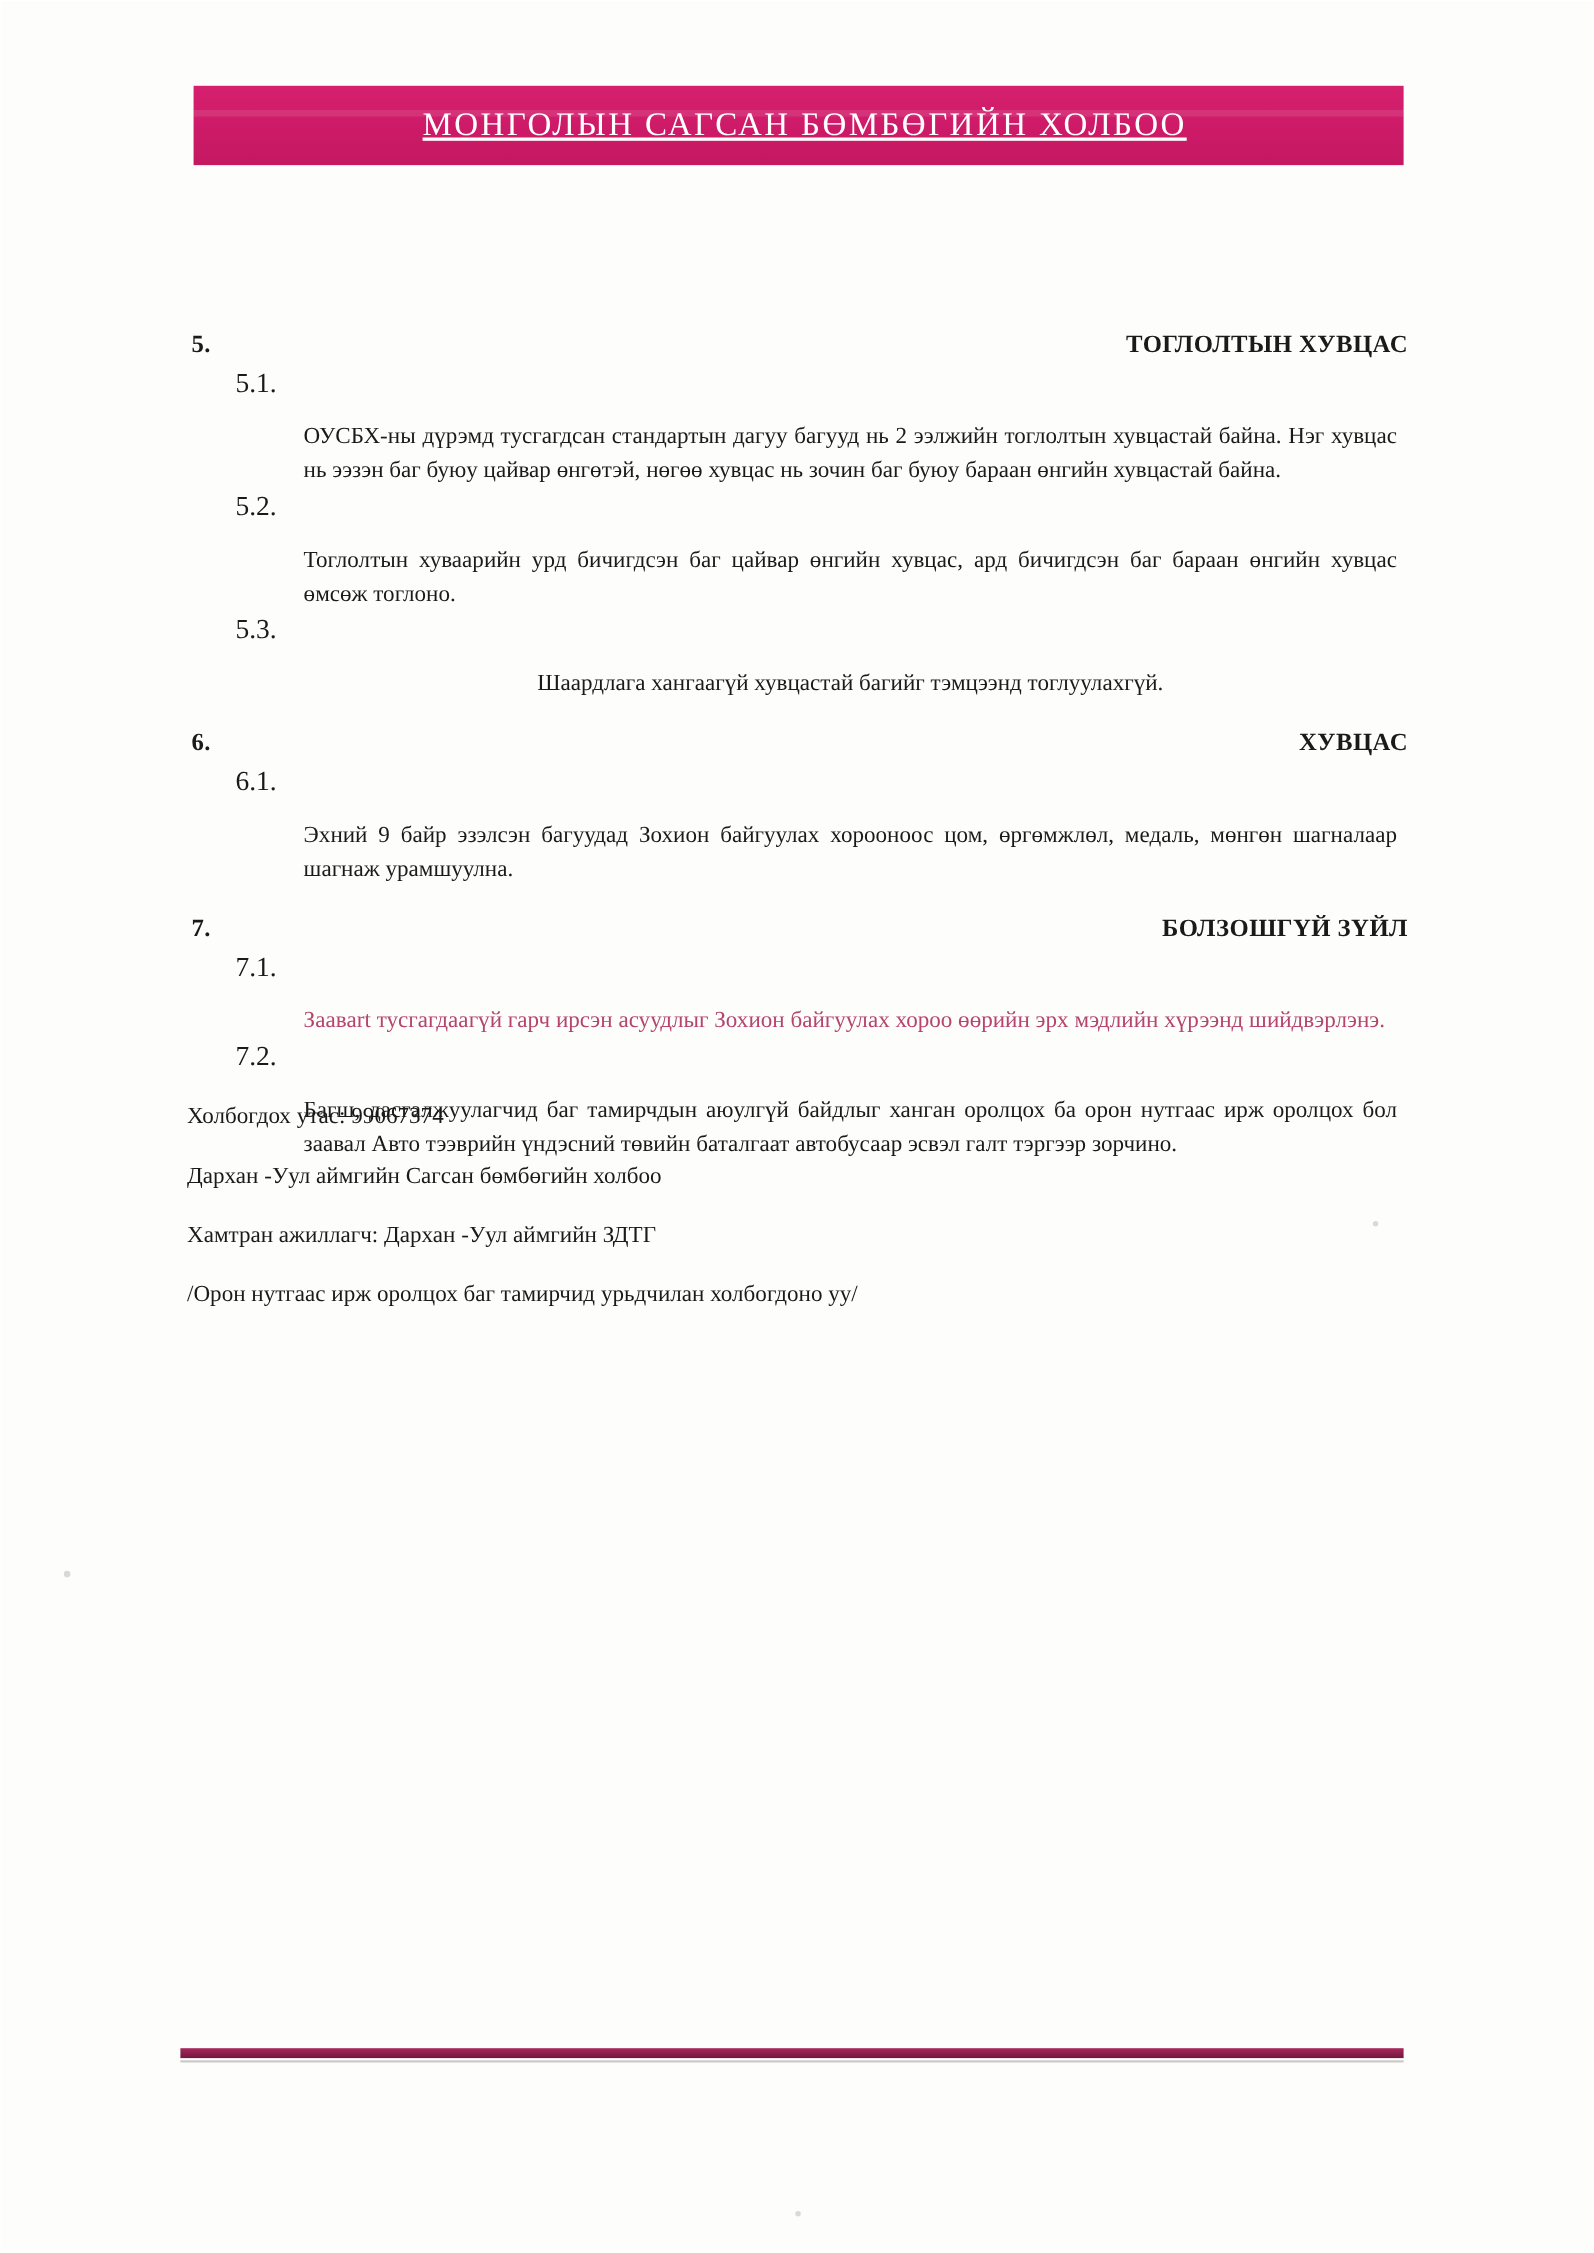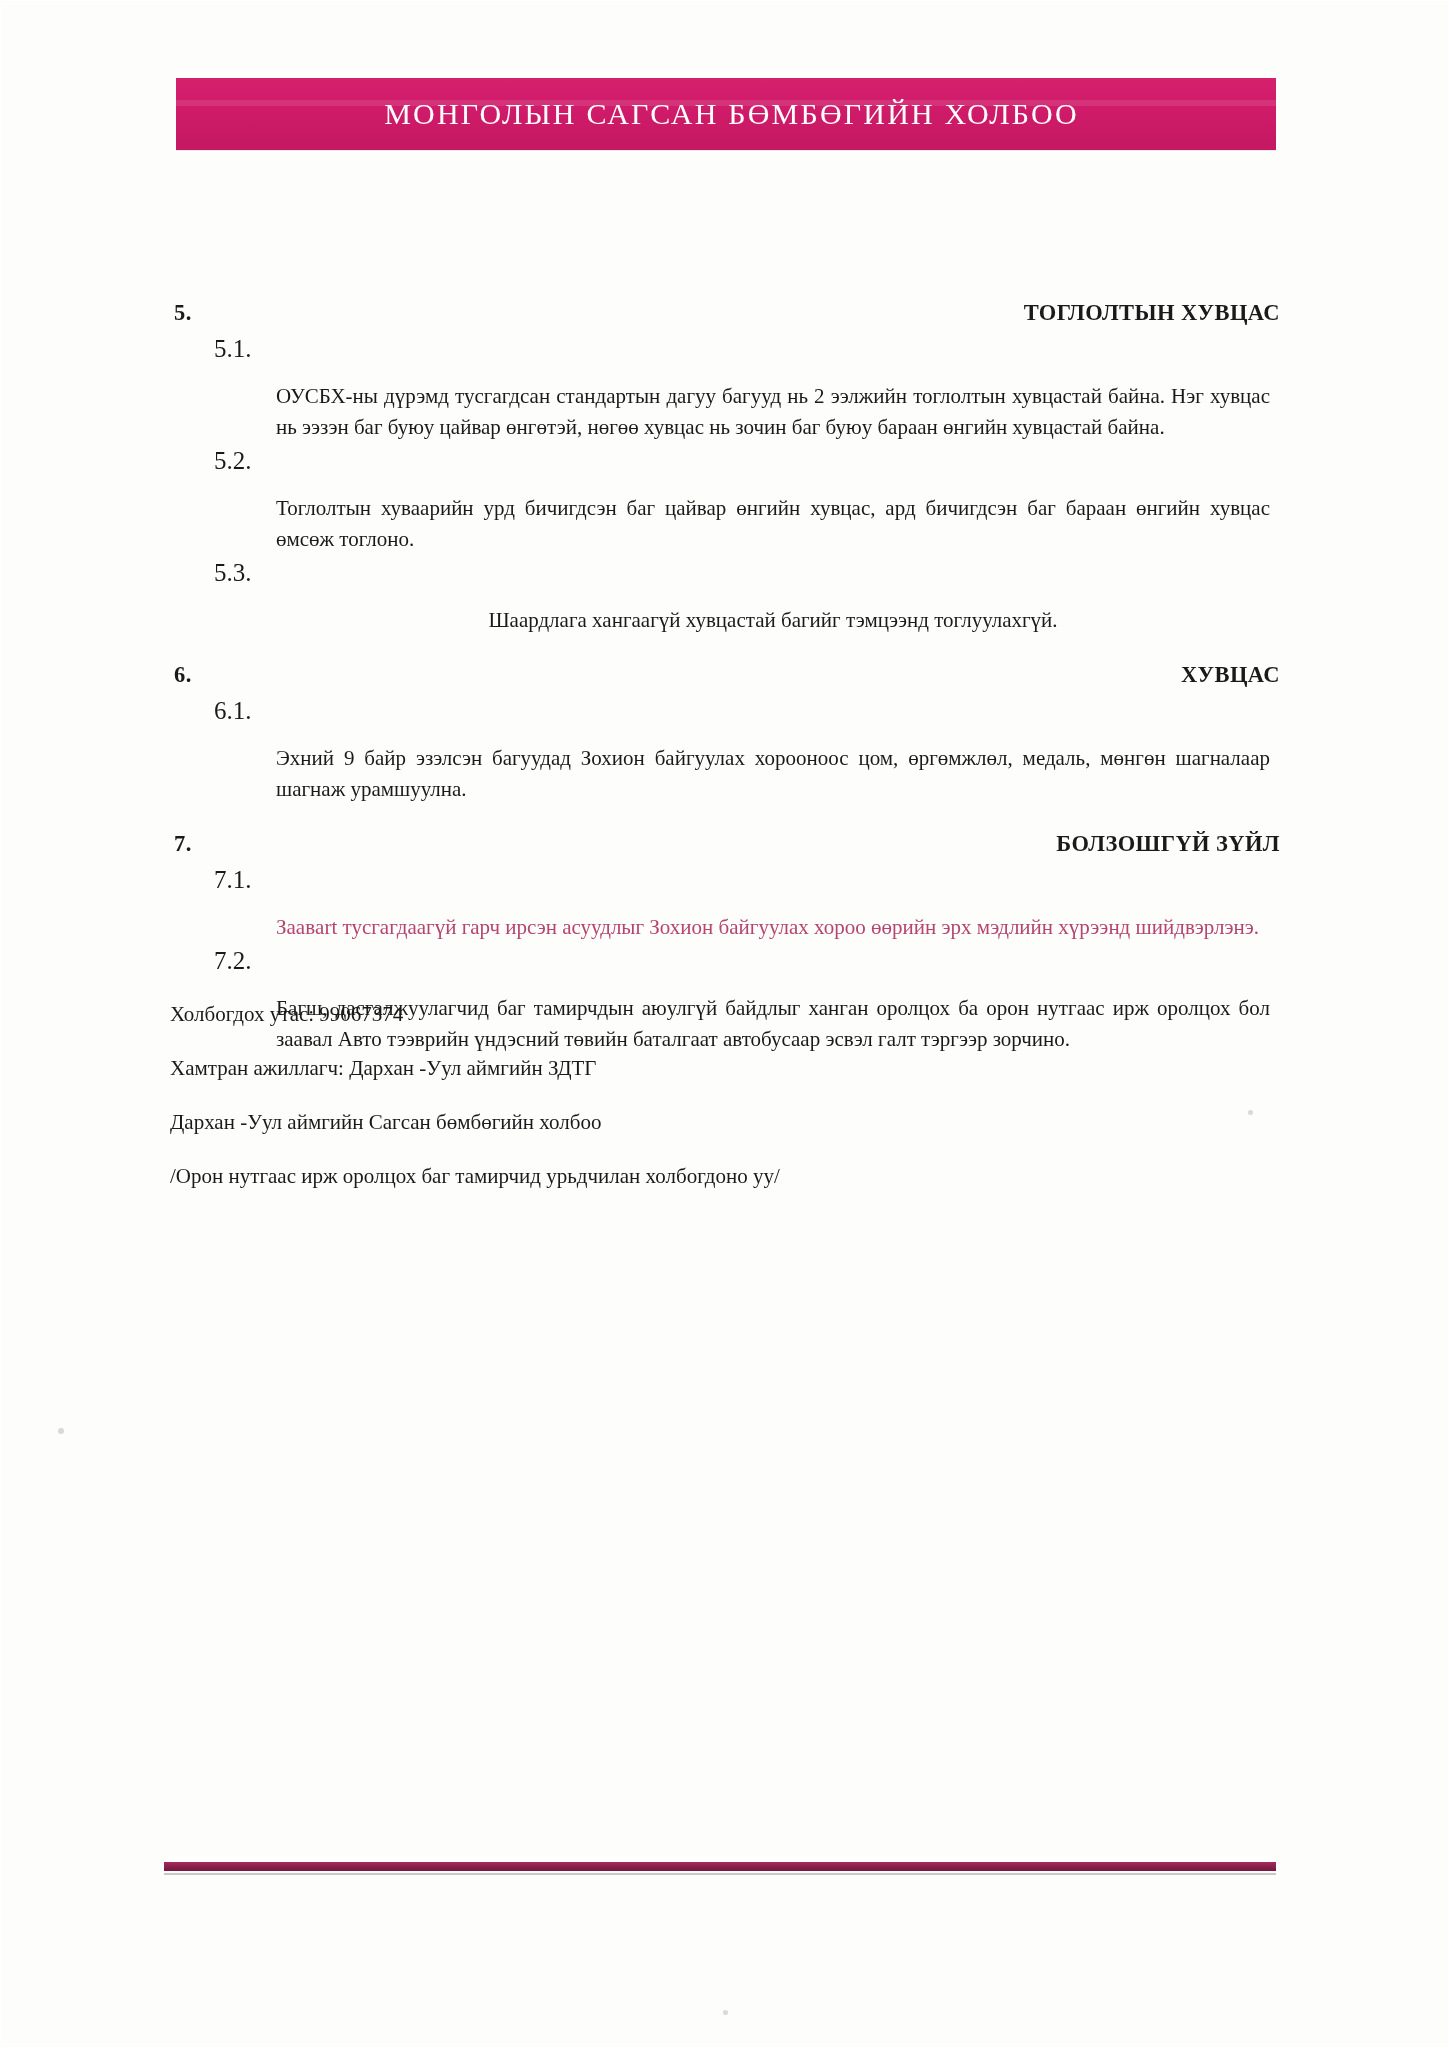--- a/index.html
+++ b/index.html
@@ -40,20 +40,21 @@
     transform: translateY(-50%);
     text-align: center;
     color: #ffffff;
     font-family: "Liberation Serif", serif;
     font-size: 30px;
     letter-spacing: 2.2px;
     font-weight: 400;
     padding-left: 21px;
     padding-right: 10px;
     white-space: nowrap;
+    text-decoration: underline;
   }
   .header-sheen {
     position: absolute;
     left: 0; right: 0;
     top: 22px;
     height: 6px;
     background: rgba(255,255,255,0.10);
   }
   
   .content {
@@ -208,22 +209,22 @@
       <div class="clause">
         <div class="clause-num">7.2.</div>
         <div class="clause-text">Багш, дасгалжуулагчид баг тамирчдын аюулгүй байдлыг ханган оролцох ба орон нутгаас ирж оролцох бол заавал Авто тээврийн үндэсний төвийн баталгаат автобусаар эсвэл галт тэргээр зорчино.</div>
       </div>
     </div>
 
   </div>
 
   <div class="contact">
     <p class="bold">Холбогдох утас: 99067374</p>
+    <p>Дархан -Уул аймгийн Сагсан бөмбөгийн холбоо</p>
     <p>Хамтран ажиллагч: Дархан -Уул аймгийн ЗДТГ</p>
-    <p>Дархан -Уул аймгийн Сагсан бөмбөгийн холбоо</p>
     <p class="bold">/Орон нутгаас ирж оролцох баг тамирчид урьдчилан холбогдоно уу/</p>
   </div>
 
   <div class="footer-rule"></div>
   <div class="footer-rule-thin"></div>
 
   <div class="speck" style="left:58px; top:1428px; width:6px; height:6px;"></div>
   <div class="speck" style="left:1248px; top:1110px; width:5px; height:5px;"></div>
   <div class="speck" style="left:723px; top:2010px; width:5px; height:5px;"></div>
   <div class="page-edge"></div>

